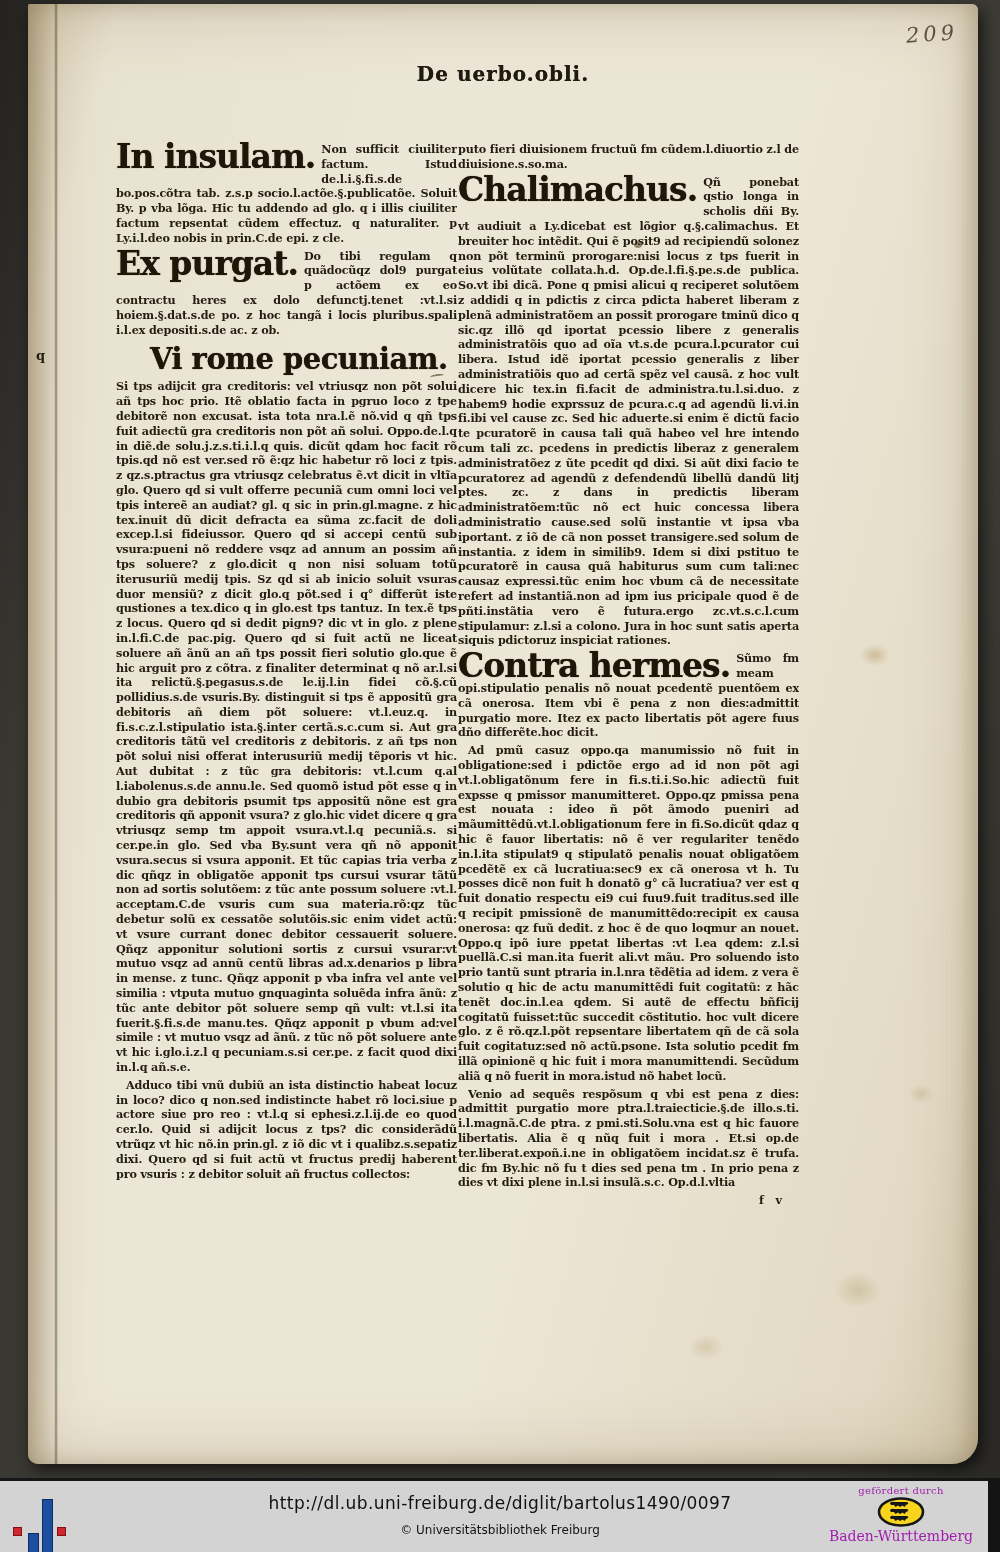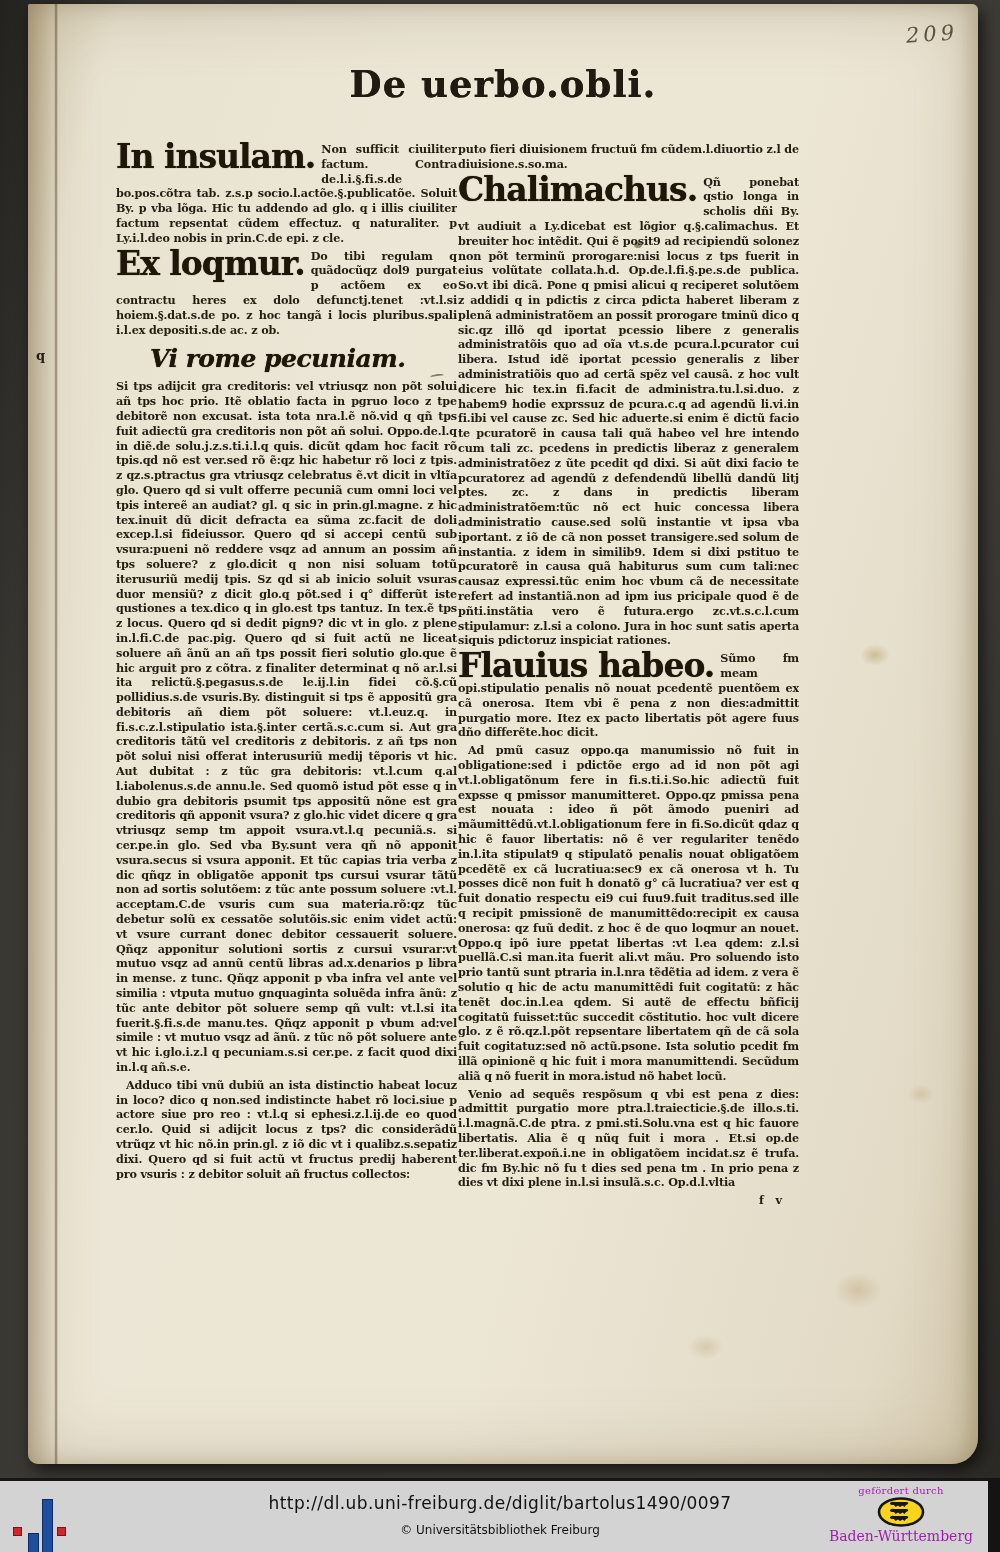--- a/index.html
+++ b/index.html
@@ -21,36 +21,36 @@
           background:linear-gradient(90deg, rgba(120,95,55,.35), rgba(120,95,55,.05)); border-radius:2px 0 0 10px; }
 
   .stain { position:absolute; border-radius:50%; pointer-events:none; }
 
   
   .folio { position:absolute; left:878px; top:18px; font-style:italic; font-size:21px;
            color:#5d5040; letter-spacing:4px; transform:rotate(-4deg); }
 
   
   .running-title { position:absolute; left:0; top:58px; width:950px; text-align:center;
-           font-size:37px; font-weight:bold; letter-spacing:1px; color:#211a10;
+           font-size:20px; font-weight:bold; letter-spacing:1px; color:#211a10;
            text-shadow:0 0 .6px #211a10; }
 
   
   .col { position:absolute; top:138px; width:341px; color:#241d12;
          font-size:11.2px; line-height:14.8px; text-align:justify; font-weight:bold;
          letter-spacing:-.15px; overflow:hidden; }
   .col-left  { left:88px;  height:1110px; }
   .col-right { left:430px; height:1125px; }
   .col p { margin:0 0 3px 0; }
   .col p.ind { text-indent:10px; }
 
   .lettrine { float:left; font-weight:bold; color:#1d1609; padding-right:6px;
               font-size:33px; line-height:30px; letter-spacing:-1px; text-shadow:0 0 .8px #1d1609; }
-  .banner-head { display:block; font-size:25px; line-height:32px; font-weight:bold; color:#1d1609;
-                 margin:6px 0 4px 34px; letter-spacing:-.5px; text-shadow:0 0 .8px #1d1609;font-style:italic; }
+  .banner-head { display:block; font-size:29px; line-height:32px; font-weight:bold; color:#1d1609;
+                 margin:6px 0 4px 34px; letter-spacing:-.5px; text-shadow:0 0 .8px #1d1609; }
   .margin-q { position:absolute; left:8px; top:344px; font-size:13px; font-weight:bold; color:#241d12; }
   .pen-mark { position:absolute; left:402px; top:370px; width:14px; height:5px;
               border-top:2px solid rgba(90,75,50,.7); transform:rotate(-8deg); border-radius:50%; }
   .signature { text-align:center; text-indent:288px; font-weight:bold; letter-spacing:4px; margin-top:2px; }
 
   
   .footer { position:absolute; left:0; top:1478px; width:988px; height:74px;
             background:#d3d3d3; border-top:3px solid #161616;
             font-family:"DejaVu Sans", sans-serif; color:#111;padding-left:20px; }
   .footer-url  { position:absolute; left:0; top:12px; width:1000px; text-align:center; font-size:17px; letter-spacing:.4px; }
@@ -90,31 +90,31 @@
     <div class="stain" style="left:880px;top:1080px;width:26px;height:20px;background:radial-gradient(rgba(170,140,85,.25),rgba(170,140,85,0) 70%);"></div>
     <div class="pen-mark"></div>
 
     <div class="folio">209</div>
 
     <div class="running-title">De uerbo.obli.</div>
 
     <div class="margin-q">q</div>
 
     <div class="col col-left">
-      <p><span class="lettrine">In insulam.</span><span>Non sufficit ciuiliter factum. Contra de.l.i.§.fi.s.de bo.pos.cõtra tab. z.s.p socio.l.actõe.§.publicatõe. Soluit By. p vba lõga. Hic tu addendo ad glo. q i illis ciuiliter factum repsentat cũdem effectuz. q naturaliter. p Ly.i.l.deo nobis in prin.C.de epi. z cle.</span></p>
-      <p><span class="lettrine">Ex loqmur.</span><span>Do tibi regulam q quãdocũqz dol9 purgat p actõem ex eo contractu heres ex dolo defunctj.tenet :vt.l.si hoiem.§.dat.s.de po. z hoc tangã i locis pluribus.spali i.l.ex depositi.s.de ac. z ob.</span></p>
+      <p><span class="lettrine">In insulam.</span><span>Non sufficit ciuiliter factum. Istud de.l.i.§.fi.s.de bo.pos.cõtra tab. z.s.p socio.l.actõe.§.publicatõe. Soluit By. p vba lõga. Hic tu addendo ad glo. q i illis ciuiliter factum repsentat cũdem effectuz. q naturaliter. p Ly.i.l.deo nobis in prin.C.de epi. z cle.</span></p>
+      <p><span class="lettrine">Ex purgat.</span><span>Do tibi regulam q quãdocũqz dol9 purgat p actõem ex eo contractu heres ex dolo defunctj.tenet :vt.l.si hoiem.§.dat.s.de po. z hoc tangã i locis pluribus.spali i.l.ex depositi.s.de ac. z ob.</span></p>
       <span class="banner-head">Vi rome pecuniam.</span>
       <p><span>Si tps adijcit gra creditoris: vel vtriusqz non põt solui añ tps hoc prio. Itẽ oblatio facta in pgruo loco z tpe debitorẽ non excusat. ista tota nra.l.ẽ nõ.vid q qñ tps fuit adiectũ gra creditoris non põt añ solui. Oppo.de.l.q in diẽ.de solu.j.z.s.ti.i.l.q quis. dicũt qdam hoc facit rõ tpis.qd nõ est ver.sed rõ ẽ:qz hic habetur rõ loci z tpis. z qz.s.ptractus gra vtriusqz celebratus ẽ.vt dicit in vltĩa glo. Quero qd si vult offerre pecuniã cum omni loci vel tpis intereẽ an audiat? gl. q sic in prin.gl.magne. z hic tex.inuit dũ dicit defracta ea sũma zc.facit de doli excep.l.si fideiussor. Quero qd si accepi centũ sub vsura:pueni nõ reddere vsqz ad annum an possim añ tps soluere? z glo.dicit q non nisi soluam totũ iterusuriũ medij tpis. Sz qd si ab inicio soluit vsuras duor mensiũ? z dicit glo.q põt.sed i q° differũt iste qustiones a tex.dico q in glo.est tps tantuz. In tex.ẽ tps z locus. Quero qd si dedit pign9? dic vt in glo. z plene in.l.fi.C.de pac.pig. Quero qd si fuit actũ ne liceat soluere añ ãnũ an añ tps possit fieri solutio glo.que ẽ hic arguit pro z cõtra. z finaliter determinat q nõ ar.l.si ita relictũ.§.pegasus.s.de le.ij.l.in fidei cõ.§.cũ pollidius.s.de vsuris.By. distinguit si tps ẽ appositũ gra debitoris añ diem põt soluere: vt.l.euz.q. in fi.s.c.z.l.stipulatio ista.§.inter certã.s.c.cum si. Aut gra creditoris tãtũ vel creditoris z debitoris. z añ tps non põt solui nisi offerat interusuriũ medij tẽporis vt hic. Aut dubitat : z tũc gra debitoris: vt.l.cum q.al l.iabolenus.s.de annu.le. Sed quomõ istud põt esse q in dubio gra debitoris psumit tps appositũ nõne est gra creditoris qñ apponit vsura? z glo.hic videt dicere q gra vtriusqz semp tm appoit vsura.vt.l.q pecuniã.s. si cer.pe.in glo. Sed vba By.sunt vera qñ nõ apponit vsura.secus si vsura apponit. Et tũc capias tria verba z dic qñqz in obligatõe apponit tps cursui vsurar tãtũ non ad sortis solutõem: z tũc ante possum soluere :vt.l. acceptam.C.de vsuris cum sua materia.rõ:qz tũc debetur solũ ex cessatõe solutõis.sic enim videt actũ: vt vsure currant donec debitor cessauerit soluere. Qñqz apponitur solutioni sortis z cursui vsurar:vt mutuo vsqz ad annũ centũ libras ad.x.denarios p libra in mense. z tunc. Qñqz apponit p vba infra vel ante vel similia : vtputa mutuo gnquaginta soluẽda infra ãnũ: z tũc ante debitor põt soluere semp qñ vult: vt.l.si ita fuerit.§.fi.s.de manu.tes. Qñqz apponit p vbum ad:vel simile : vt mutuo vsqz ad ãnũ. z tũc nõ põt soluere ante vt hic i.glo.i.z.l q pecuniam.s.si cer.pe. z facit quod dixi in.l.q añ.s.e.</span></p>
       <p class="ind"><span>Adduco tibi vnũ dubiũ an ista distinctio habeat locuz in loco? dico q non.sed indistincte habet rõ loci.siue p actore siue pro reo : vt.l.q si ephesi.z.l.ij.de eo quod cer.lo. Quid si adijcit locus z tps? dic considerãdũ vtrũqz vt hic nõ.in prin.gl. z iõ dic vt i qualibz.s.sepatiz dixi. Quero qd si fuit actũ vt fructus predij haberent pro vsuris : z debitor soluit añ fructus collectos:</span></p>
     </div>
 
     <div class="col col-right">
       <p><span>puto fieri diuisionem fructuũ fm cũdem.l.diuortio z.l de diuisione.s.so.ma.</span></p>
       <p><span class="lettrine">Chalimachus.</span><span>Qñ ponebat qstio longa in scholis dñi By. vt audiuit a Ly.dicebat est lõgior q.§.calimachus. Et breuiter hoc intẽdit. Qui ẽ posit9 ad recipiendũ solonez non põt terminũ prorogare:nisi locus z tps fuerit in eius volũtate collata.h.d. Op.de.l.fi.§.pe.s.de publica. So.vt ibi dicã. Pone q pmisi alicui q reciperet solutõem z addidi q in pdictis z circa pdicta haberet liberam z plenã administratõem an possit prorogare tminũ dico q sic.qz illõ qd iportat pcessio libere z generalis administratõis quo ad oĩa vt.s.de pcura.l.pcurator cui libera. Istud idẽ iportat pcessio generalis z liber administratiõis quo ad certã spẽz vel causã. z hoc vult dicere hic tex.in fi.facit de administra.tu.l.si.duo. z habem9 hodie exprssuz de pcura.c.q ad agendũ li.vi.in fi.ibi vel cause zc. Sed hic aduerte.si enim ẽ dictũ facio te pcuratorẽ in causa tali quã habeo vel hre intendo cum tali zc. pcedens in predictis liberaz z generalem administratõez z ũte pcedit qd dixi. Si aũt dixi facio te pcuratorez ad agendũ z defendendũ libellũ dandũ litj ptes. zc. z dans in predictis liberam administratõem:tũc nõ ect huic concessa libera administratio cause.sed solũ instantie vt ipsa vba iportant. z iõ de cã non posset transigere.sed solum de instantia. z idem in similib9. Idem si dixi pstituo te pcuratorẽ in causa quã habiturus sum cum tali:nec causaz expressi.tũc enim hoc vbum cã de necessitate refert ad instantiã.non ad ipm ius pricipale quod ẽ de pñti.instãtia vero ẽ futura.ergo zc.vt.s.c.l.cum stipulamur: z.l.si a colono. Jura in hoc sunt satis aperta siquis pdictoruz inspiciat rationes.</span></p>
-      <p><span class="lettrine">Flauius habeo.</span><span>Sũmo fm meam opi.stipulatio penalis nõ nouat pcedentẽ puentõem ex cã onerosa. Item vbi ẽ pena z non dies:admittit purgatio more. Itez ex pacto libertatis põt agere fuus dño differẽte.hoc dicit.</span></p>
+      <p><span class="lettrine">Contra hermes.</span><span>Sũmo fm meam opi.stipulatio penalis nõ nouat pcedentẽ puentõem ex cã onerosa. Item vbi ẽ pena z non dies:admittit purgatio more. Itez ex pacto libertatis põt agere fuus dño differẽte.hoc dicit.</span></p>
       <p class="ind"><span>Ad pmũ casuz oppo.qa manumissio nõ fuit in obligatione:sed i pdictõe ergo ad id non põt agi vt.l.obligatõnum fere in fi.s.ti.i.So.hic adiectũ fuit expsse q pmissor manumitteret. Oppo.qz pmissa pena est nouata : ideo ñ põt ãmodo pueniri ad mãumittẽdũ.vt.l.obligationum fere in fi.So.dicũt qdaz q hic ẽ fauor libertatis: nõ ẽ ver regulariter tenẽdo in.l.ita stipulat9 q stipulatõ penalis nouat obligatõem pcedẽtẽ ex cã lucratiua:sec9 ex cã onerosa vt h. Tu posses dicẽ non fuit h donatõ g° cã lucratiua? ver est q fuit donatio respectu ei9 cui fuu9.fuit traditus.sed ille q recipit pmissionẽ de manumittẽdo:recipit ex causa onerosa: qz fuũ dedit. z hoc ẽ de quo loqmur an nouet. Oppo.q ipõ iure ppetat libertas :vt l.ea qdem: z.l.si puellã.C.si man.ita fuerit ali.vt mãu. Pro soluendo isto prio tantũ sunt ptraria in.l.nra tẽdẽtia ad idem. z vera ẽ solutio q hic de actu manumittẽdi fuit cogitatũ: z hãc tenẽt doc.in.l.ea qdem. Si autẽ de effectu bñficij cogitatũ fuisset:tũc succedit cõstitutio. hoc vult dicere glo. z ẽ rõ.qz.l.põt repsentare libertatem qñ de cã sola fuit cogitatuz:sed nõ actũ.psone. Ista solutio pcedit fm illã opinionẽ q hic fuit i mora manumittendi. Secũdum aliã q nõ fuerit in mora.istud nõ habet locũ.</span></p>
       <p class="ind"><span>Venio ad sequẽs respõsum q vbi est pena z dies: admittit purgatio more ptra.l.traiecticie.§.de illo.s.ti. i.l.magnã.C.de ptra. z pmi.sti.Solu.vna est q hic fauore libertatis. Alia ẽ q nũq fuit i mora . Et.si op.de ter.liberat.expoñ.i.ne in obligatõem incidat.sz ẽ trufa. dic fm By.hic nõ fu t dies sed pena tm . In prio pena z dies vt dixi plene in.l.si insulã.s.c. Op.d.l.vltia</span></p>
       <div class="signature">f v</div>
     </div>
   </div>
 
   <div class="footer">
 
     <div class="ub-logo">
       <div class="sq sq-l"></div>

